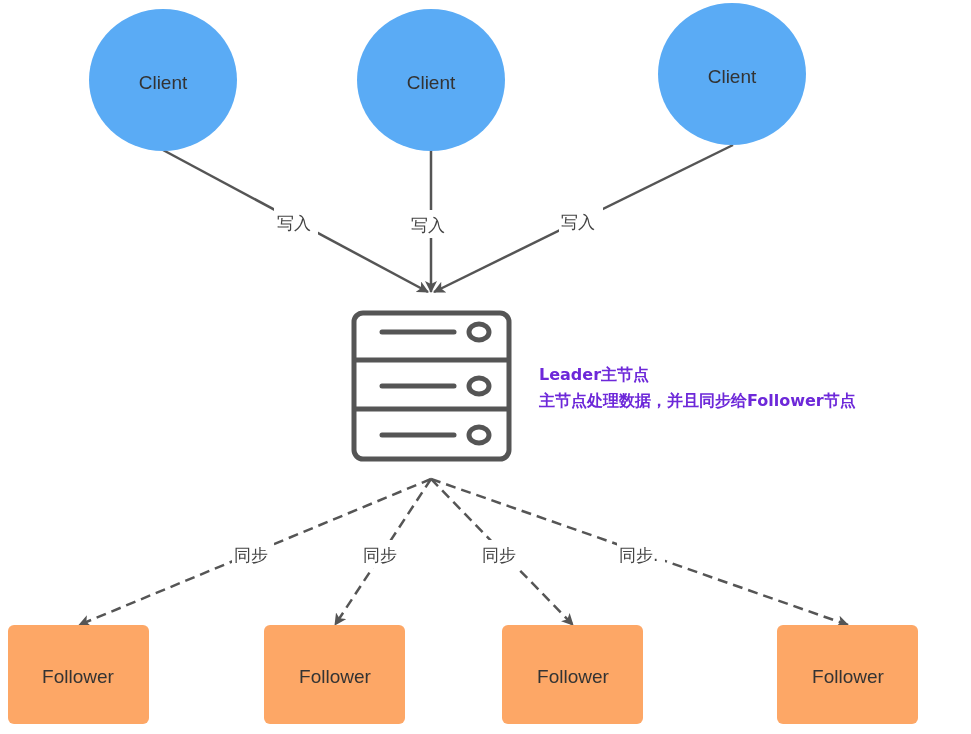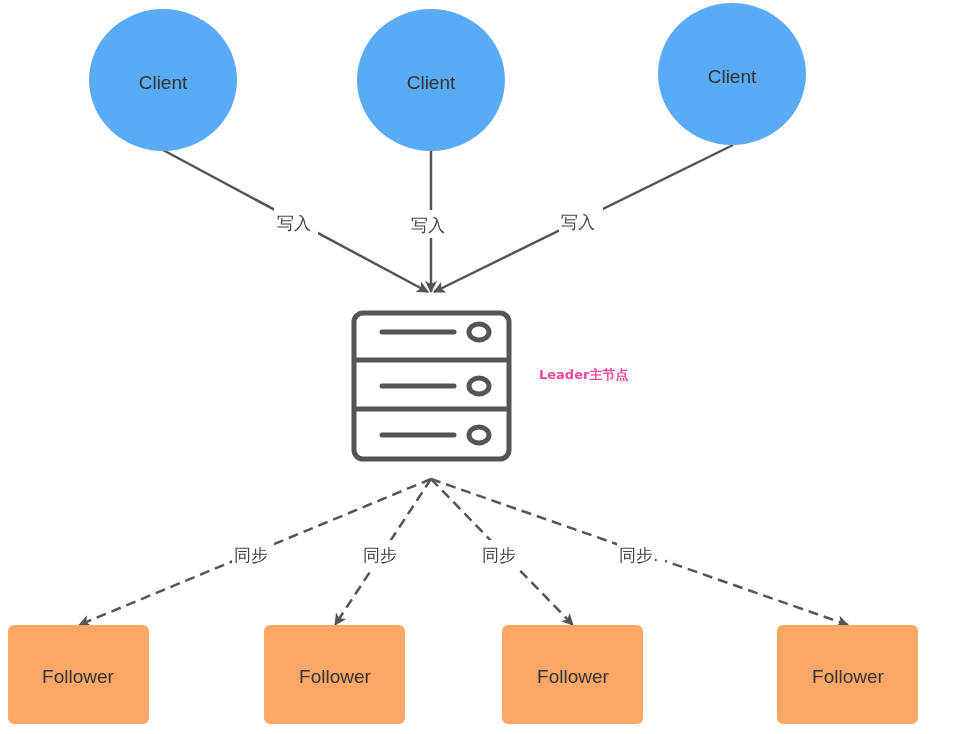--- a/index.html
+++ b/index.html
@@ -1,23 +1,23 @@
 <!DOCTYPE html>
 <html><head>
 <meta charset="utf-8">
 <style>
   html, body { margin: 0; padding: 0; background: #ffffff; }
   body { width: 971px; height: 734px; position: relative; overflow: hidden;
          font-family: "Liberation Sans", "DejaVu Sans", sans-serif; }
   #canvas { position: absolute; left: 0; top: 0; }
   .node-text { font-family: "Liberation Sans", "DejaVu Sans", sans-serif; font-size: 19px; fill: #333333; }
   .edge-label { font-family: "DejaVu Sans", sans-serif; font-size: 17px; fill: #444444; }
-  .leader-note { position: absolute; left: 539px; top: 362px; color: #ec4899;
+  .leader-note { position: absolute; left: 539px; top: 362px; color: #6d28d9;
                  font-family: "DejaVu Sans", "Liberation Sans", sans-serif;
-                 font-weight: bold; font-size: 13px; line-height: 26px; white-space: nowrap; }
+                 font-weight: bold; font-size: 16px; line-height: 26px; white-space: nowrap; }
 </style>
 </head>
 <body>
 
 <svg id="canvas" width="971" height="734" viewBox="0 0 971 734">
   <defs>
     <marker id="arrow" viewBox="0 0 12 12" refX="11" refY="6" markerWidth="12" markerHeight="12" markerUnits="userSpaceOnUse" orient="auto">
       <path d="M0,0 L12,6 L0,12 L3,6 Z" fill="#555555"></path>
     </marker>
   </defs>
@@ -88,13 +88,14 @@
     <text class="node-text" x="573" y="683" text-anchor="middle">Follower</text>
   </g>
   <g>
     <rect x="777" y="625" width="141" height="99" rx="6" fill="#fda766"></rect>
     <text class="node-text" x="848" y="683" text-anchor="middle">Follower</text>
   </g>
 </svg>
 
 <div class="leader-note">
   <div>Leader主节点</div>
+  <div>主节点处理数据，并且同步给Follower节点</div>
 </div>
 
 </body></html>

